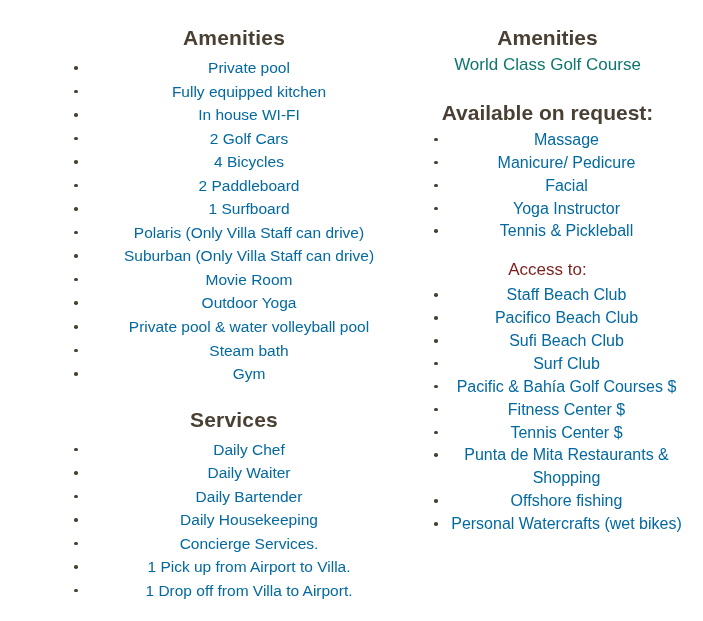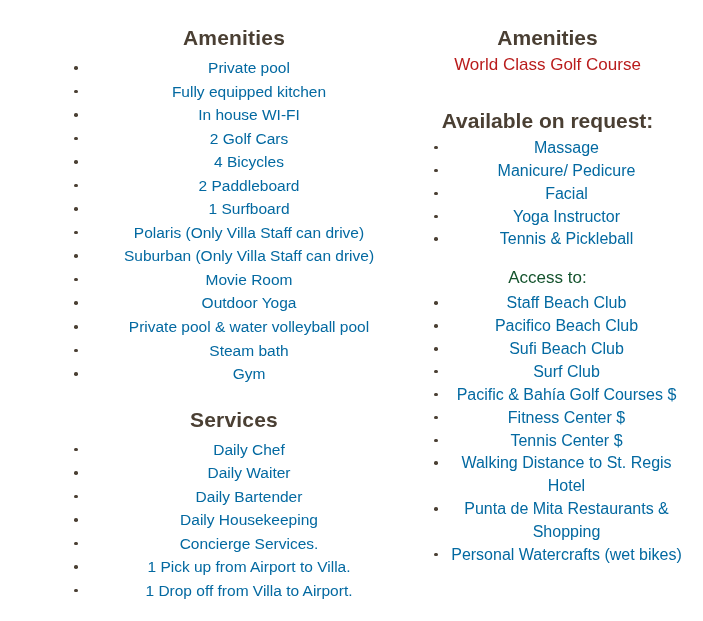--- a/index.html
+++ b/index.html
@@ -38,27 +38,27 @@
     font-weight: 700;
     color: #4a3f33;
     margin: 0 0 6px 0;
     letter-spacing: 0.2px;
   }
   .block-gap {
     height: 22px;
   }
   .plain-line {
     font-size: 17px;
-    color: #b91c1c;
-    margin: 0 0 12px 0;
+    color: #0f766e;
+    margin: 0 0 4px 0;
     line-height: 1.35;
   }
   .subhead {
     font-size: 17px;
-    color: #14532d;
+    color: #7f1d1d;
     margin: 0 0 2px 0;
     line-height: 1.35;
   }
   ul.items {
     list-style: none;
     margin: 0;
     padding: 0 0 0 30px;
   }
   ul.items li {
     position: relative;
@@ -155,20 +155,20 @@
 
     <p class="subhead">Access to:</p>
     <ul class="items right">
       <li>Staff Beach Club</li>
       <li>Pacifico Beach Club</li>
       <li>Sufi Beach Club</li>
       <li>Surf Club</li>
       <li>Pacific &amp; Bahía Golf Courses $</li>
       <li>Fitness Center $</li>
       <li>Tennis Center $</li>
-      <li>Walking Distance to St. Regis Hotel</li>
       <li>Punta de Mita Restaurants &amp; Shopping</li>
+      <li>Offshore fishing</li>
       <li>Personal Watercrafts (wet bikes)</li>
     </ul>
 
   </div>
 
 </div>
 
 </body></html>

